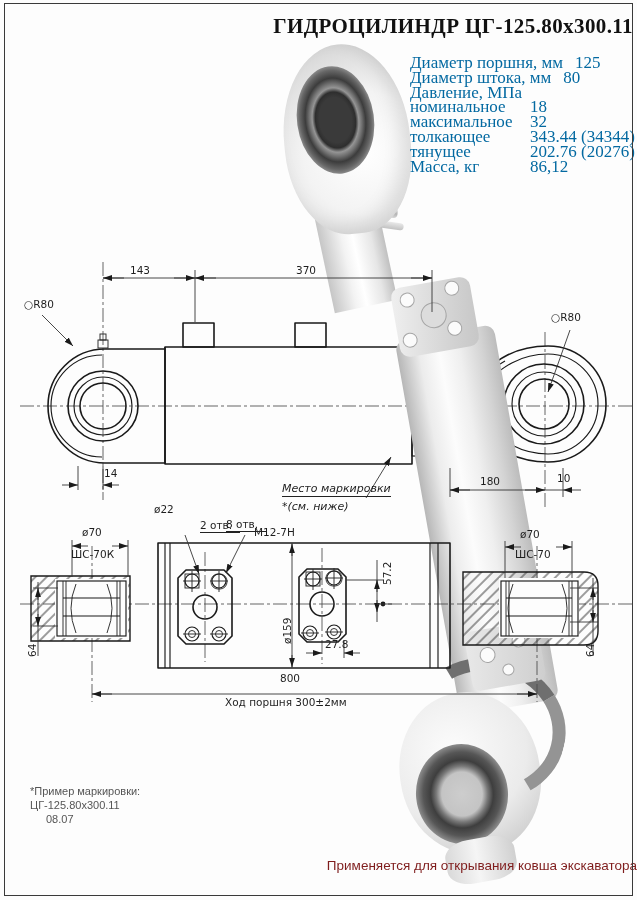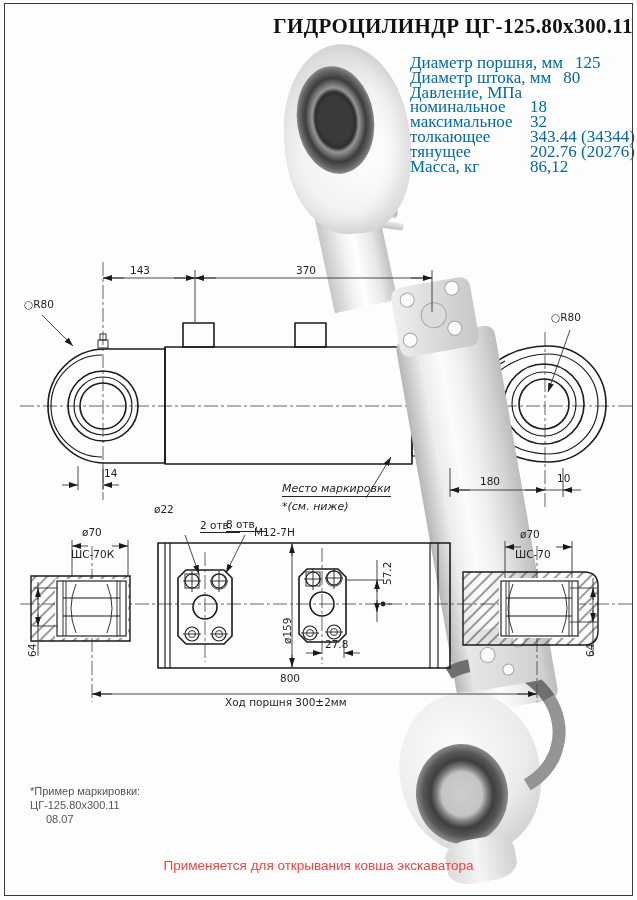--- a/index.html
+++ b/index.html
@@ -26,21 +26,21 @@
   
   .lbl{position:absolute;z-index:4;font-size:10.5px;color:#1e1e1e;text-align:left;
        white-space:nowrap;line-height:12px;}
   .ital{font-style:italic;font-size:11px;}
   .unders{border-bottom:1px solid #222;padding-bottom:1px;}
   .rot{transform-origin:0 0;transform:rotate(-90deg);text-align:left;}
 
   .marknote{left:30px;top:784px;font-size:11px;color:#555;line-height:14px;
             font-family:"Liberation Sans","DejaVu Sans",sans-serif;}
   .marknote div:nth-child(3){padding-left:16px;}
-  .caption{left:0;right:0;top:858px;text-align:center;font-size:13.5px;color:#ef4444;
+  .caption{left:0;right:0;top:858px;text-align:right;font-size:13.5px;color:#7f1d1d;
            font-family:"Liberation Sans","DejaVu Sans",sans-serif;}
 
   
   .r{position:absolute;}
   .top-eye{left:284px;top:44px;width:126px;height:190px;border-radius:50% 50% 44% 46%;
      transform:rotate(-6deg);
      background:radial-gradient(circle at 62% 58%,#ffffff 0%,#f3f3f3 45%,#ddd 75%,#c8c8c8 100%);
      box-shadow:inset -10px -8px 18px rgba(0,0,0,.10);}
   .top-bore{left:297px;top:66px;width:77px;height:108px;border-radius:50%;transform:rotate(-8deg);
      background:radial-gradient(closest-side,#3a3a3a 42%,#2e2e2e 52%,#959595 60%,#6f6f6f 68%,#3c3c3c 78%,#666 92%,#8a8a8a 100%);}

